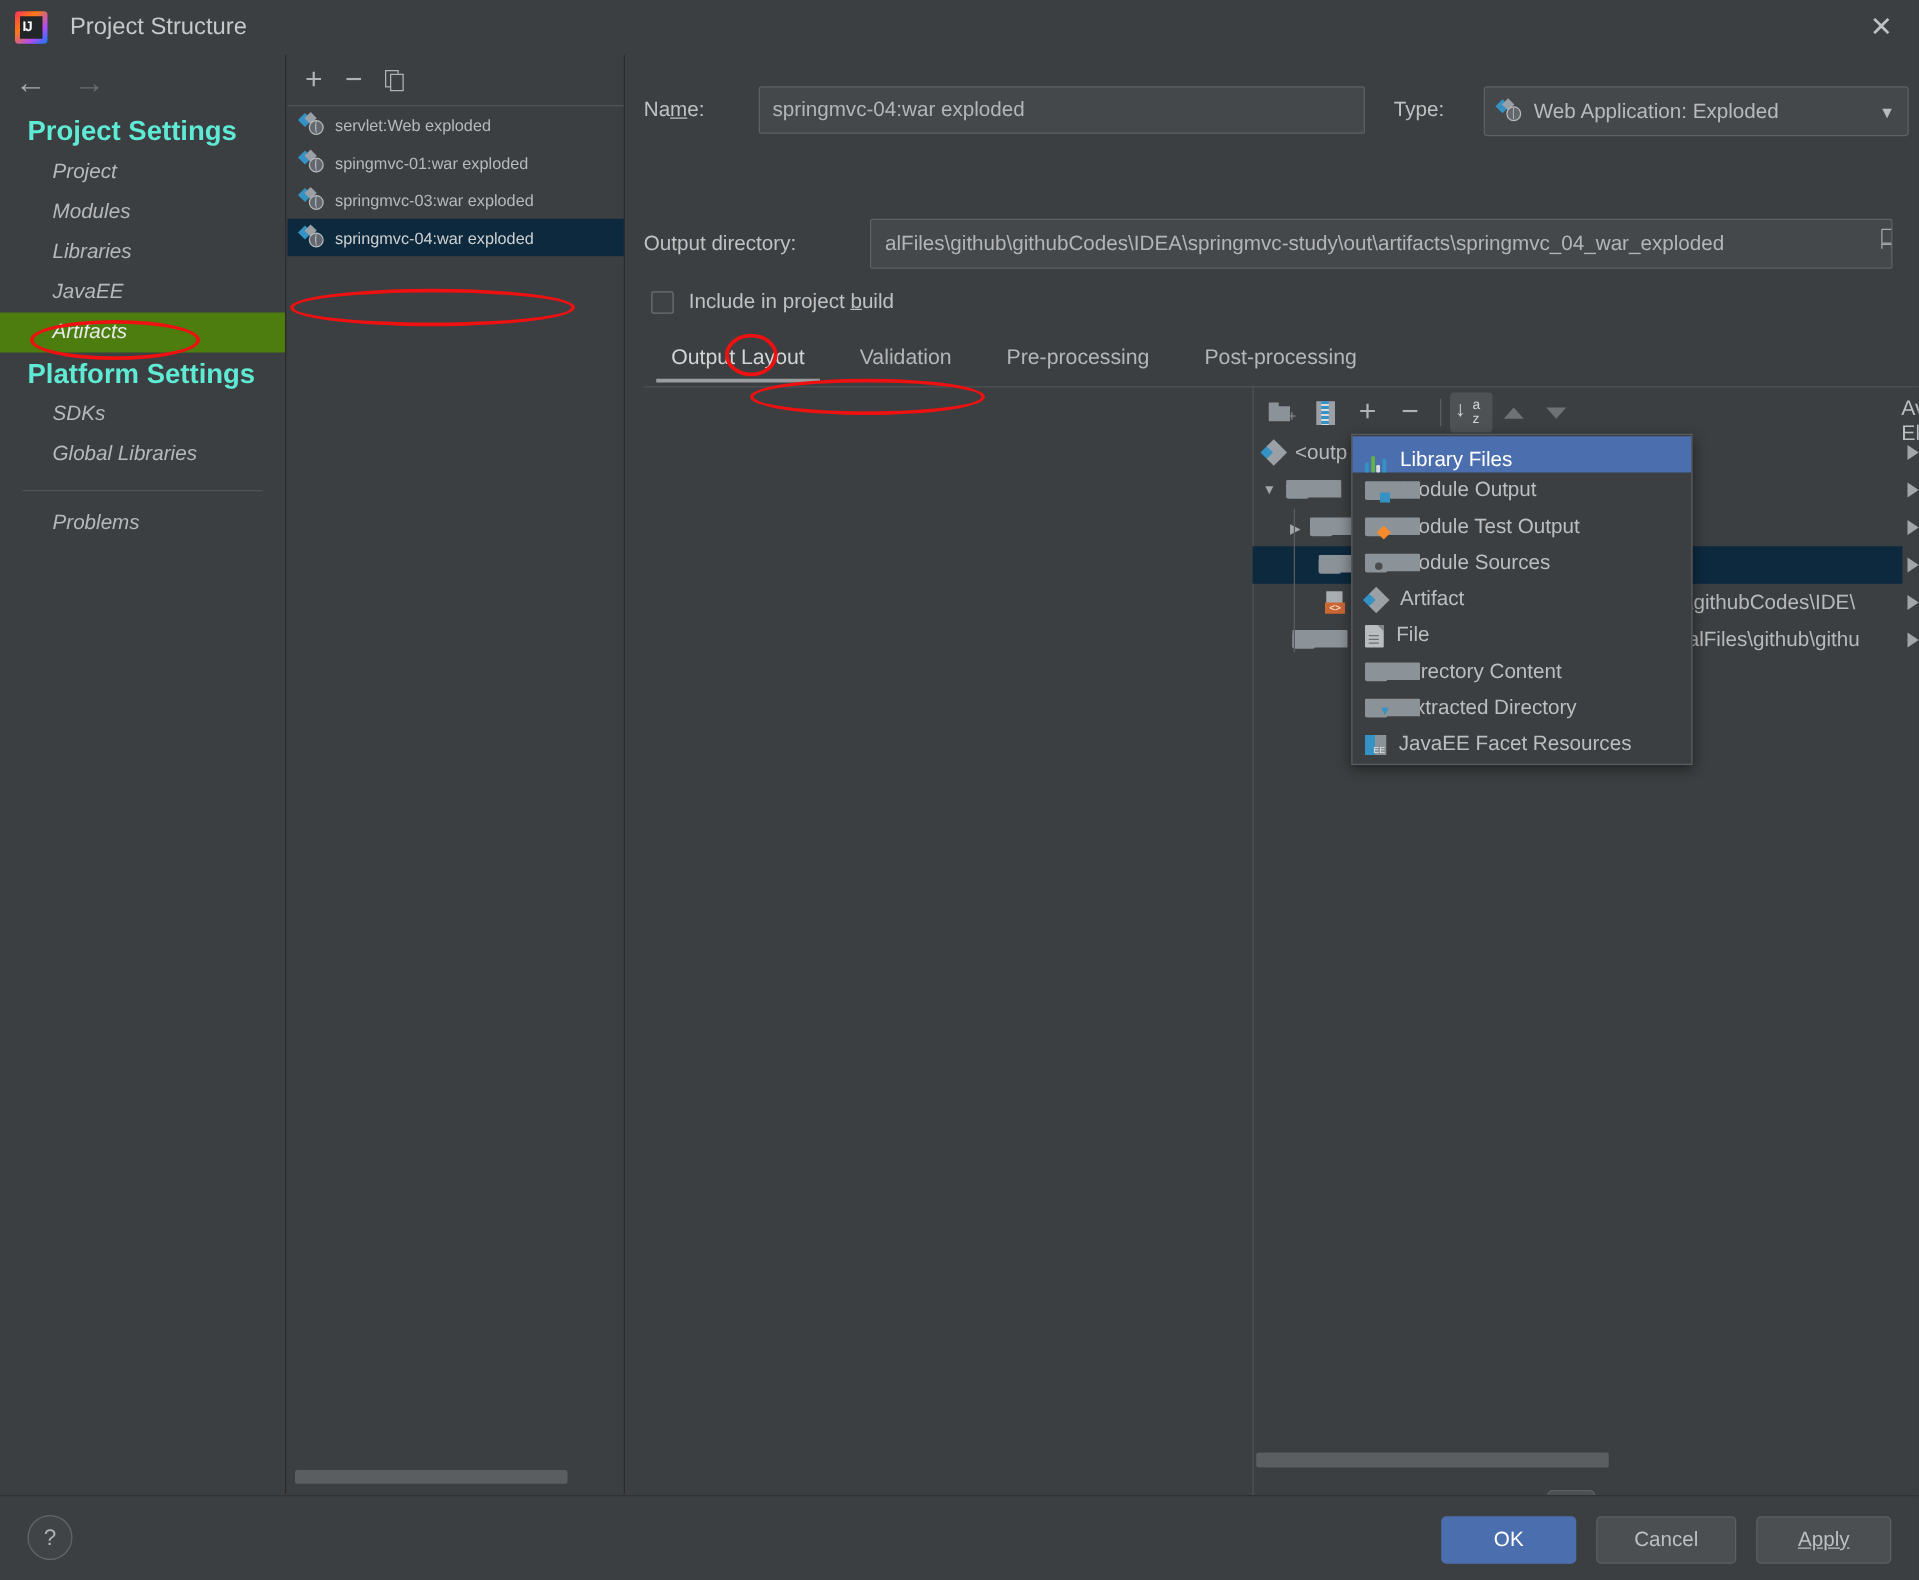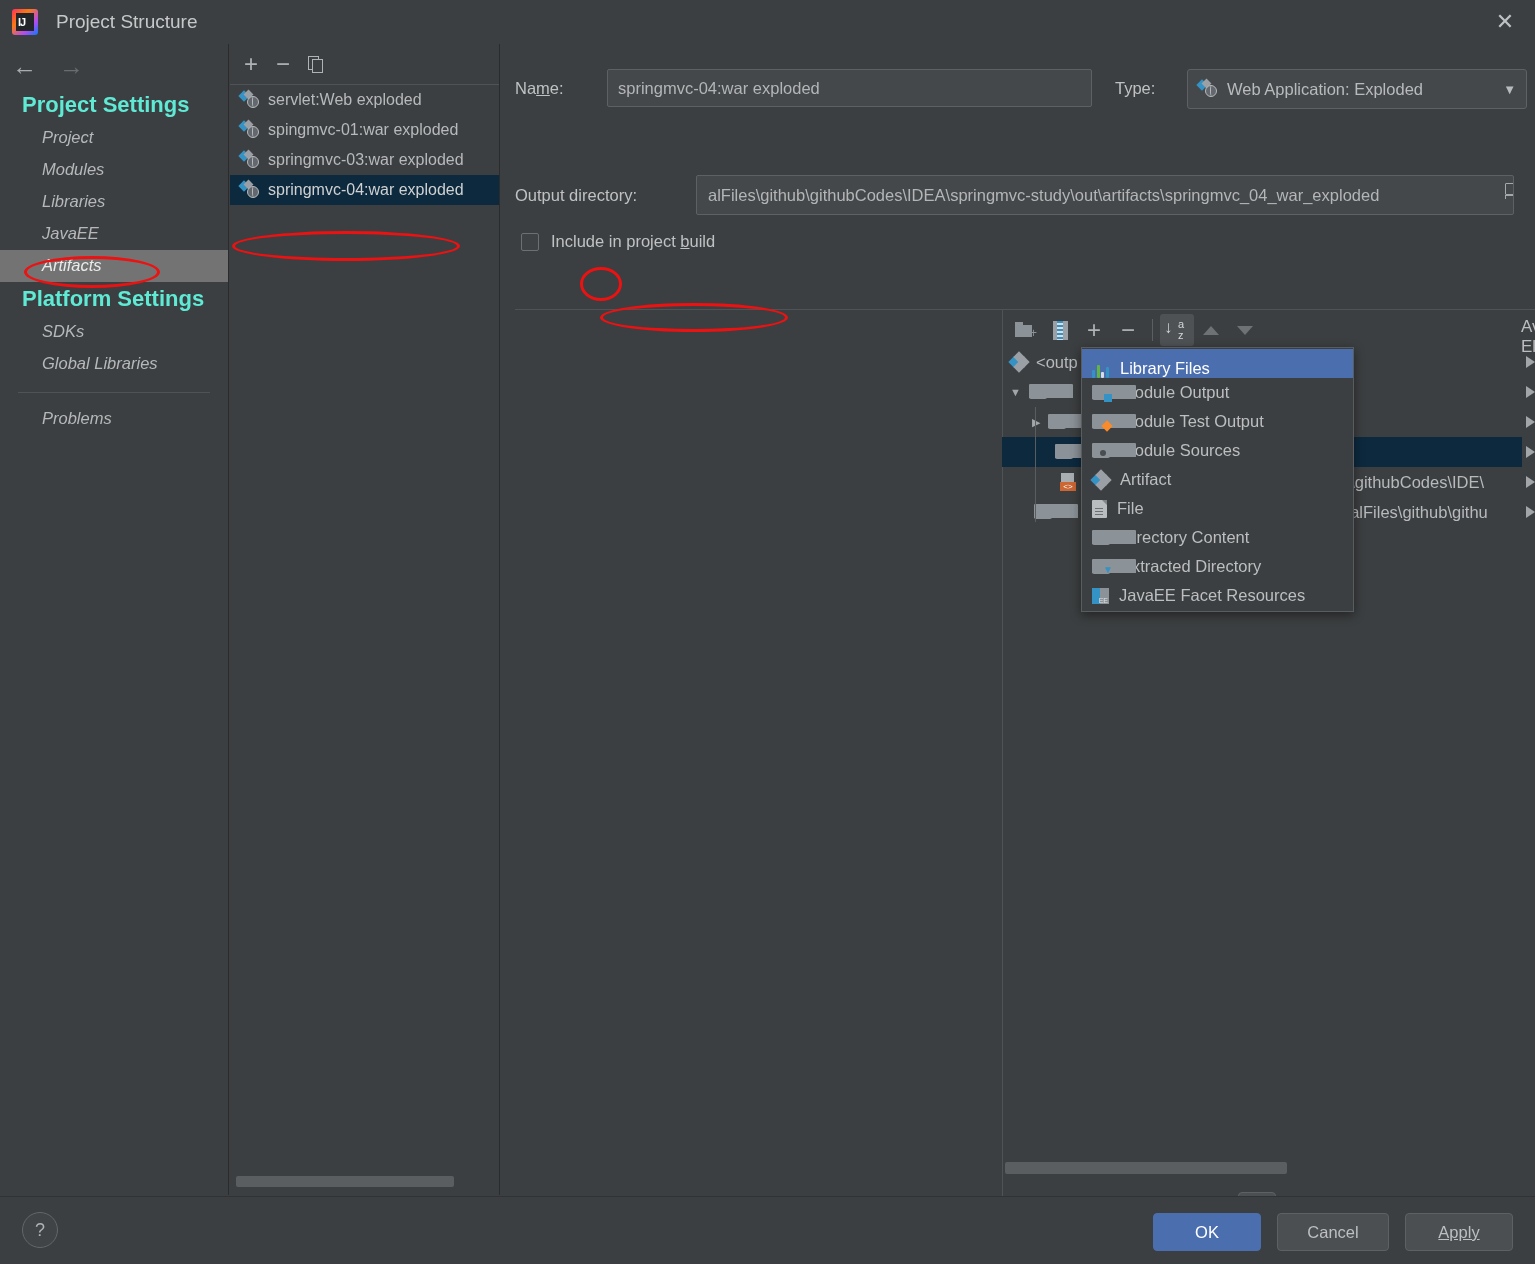--- a/index.html
+++ b/index.html
@@ -65,21 +65,21 @@
     font-size: 22px; font-weight: bold; color: #5eead4;
     padding: 4px 0 4px 22px;
   }
   .side-item {
     font-size: 16.5px; color: #b6b8ba;
     padding: 6px 0 7px 42px; cursor: pointer;
     position: relative;
     font-style: italic;
   }
   .side-item.selected {
-    background: #737373; color: #e9eaea;
+    background: #4d7c0f; color: #e9eaea;
   }
   .side-divider {
     height: 1px; background: #4f5355; margin: 12px 18px 10px 18px;
   }
 
   
   .artifacts-panel {
     position: absolute; left: 230px; top: 44px; width: 270px; height: 1151px;
     background: #3c3f41;
     border-right: 1px solid #2b2b2b;
@@ -88,21 +88,21 @@
     height: 36px; display: flex; align-items: center; gap: 18px;
     padding-left: 14px; padding-top: 4px;
   }
   .tb-icon { color: #b0b3b5; cursor: pointer; display: flex; align-items: center; }
   .artifacts-list {
     position: absolute; left: 0; top: 40px; right: 0; bottom: 32px;
     border-top: 1px solid #4f5355;
   }
   .art-row {
     display: flex; align-items: center; gap: 8px;
-    height: 30px; padding-left: 10px; font-size: 16px; color: #b7b9bb;
+    height: 30px; padding-left: 10px; font-size: 13px; color: #b7b9bb;
     white-space: nowrap; cursor: pointer;
   }
   .art-row.selected { background: #0d293e; color: #cfd1d2; }
   .hscroll-track {
     position: absolute; left: 6px; bottom: 8px; width: 256px; height: 11px;
   }
   .hscroll-thumb {
     position: absolute; left: 0; top: 0; width: 218px; height: 11px;
     background: #5b5e60; border-radius: 2px; cursor: pointer;
   }
@@ -526,20 +526,26 @@
           <span class="folder-open"><span class="bk"></span><span class="tp"></span></span>
         </span>
       </div>
     </div>
 
     <div class="row-include">
       <span class="cb"></span>
       <span class="cb-label">Include in project <span class="u">b</span>uild</span>
     </div>
 
+    <div class="tabs">
+      <div class="tab active">Output Layout</div>
+      <div class="tab">Validation</div>
+      <div class="tab">Pre-processing</div>
+      <div class="tab">Post-processing</div>
+    </div>
     <div class="tabs-underline"></div>
     <div class="detail-left-border"></div>
 
     <div class="layout-toolbar">
       <span class="lt-btn">
         <span class="icon-newfolder">
             <span class="f"></span>
             <span class="t"></span>
             <span class="p">+</span>
           </span>

